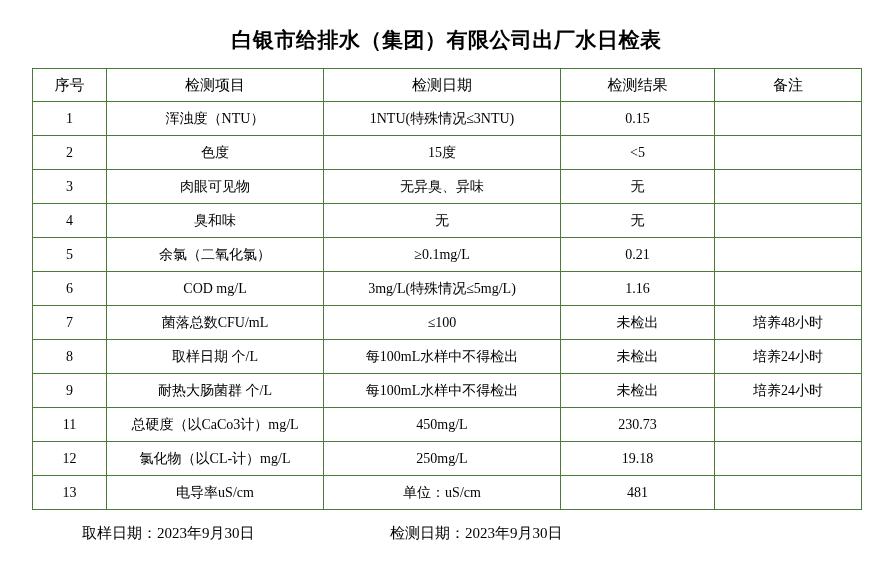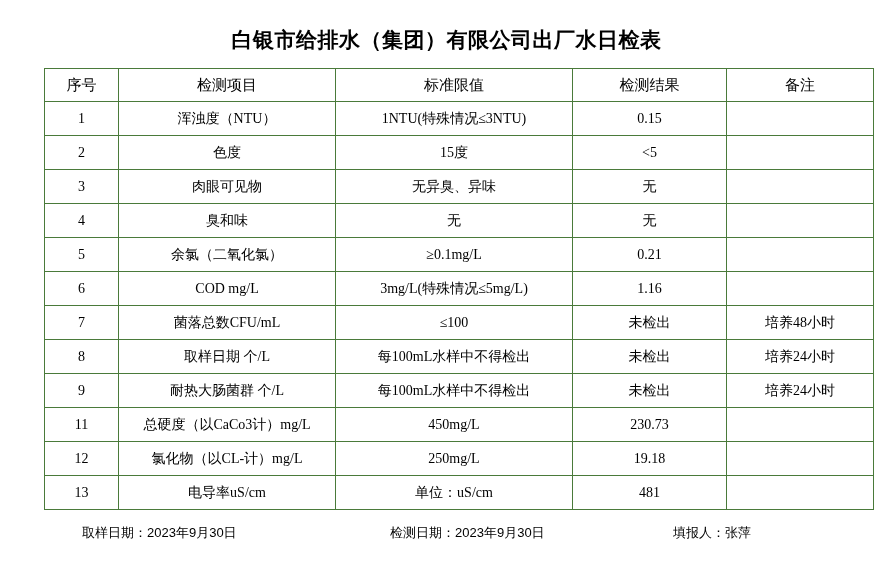--- a/index.html
+++ b/index.html
@@ -30,21 +30,20 @@
     font-family: "Liberation Serif", serif;
   }
   .table-wrap {
     padding: 0 32px;
   }
   table.report {
     width: 829px;
     border-collapse: collapse;
     table-layout: fixed;
     border: 1px solid #4a7a3a;
-    margin-left: 12px;
   }
   table.report td {
     border: 1px solid #4a7a3a;
     height: 33px;
     text-align: center;
     vertical-align: middle;
     font-size: 14px;
     font-family: "Liberation Serif", serif;
     padding: 0 3px;
     white-space: nowrap;
@@ -57,22 +56,22 @@
   col.c-no    { width: 74px; }
   col.c-item  { width: 217px; }
   col.c-limit { width: 237px; }
   col.c-result{ width: 154px; }
   col.c-remark{ width: 147px; }
 
   .footer {
     display: flex;
     align-items: center;
     padding: 14px 40px 0 40px;
-    font-size: 13px;
-    font-family: Liberation Sans, sans-serif;
+    font-size: 15px;
+    font-family: Liberation Serif, serif;
     justify-content: space-between;
   }
   .footer .f-sample { flex: 0 0 300px; text-align: left; padding-left: 42px; }
   .footer .f-test   { flex: 1 1 auto; text-align: left; padding-left: 8px; }
   .footer .f-filler { flex: 0 0 180px; text-align: left; }
 </style>
 </head>
 <body>
 
 <div class="page">
@@ -85,21 +84,21 @@
         <col class="c-no">
         <col class="c-item">
         <col class="c-limit">
         <col class="c-result">
         <col class="c-remark">
       </colgroup>
       <tbody>
         <tr class="header-row">
           <td>序号</td>
           <td>检测项目</td>
-          <td>标准限值</td>
+          <td>检测日期</td>
           <td>检测结果</td>
           <td>备注</td>
         </tr>
 
         <tr>
           <td>1</td>
           <td>浑浊度（NTU）</td>
           <td>1NTU(特殊情况≤3NTU)</td>
           <td>0.15</td>
           <td></td>
@@ -181,16 +180,15 @@
           <td>481</td>
           <td></td>
         </tr>
       </tbody>
     </table>
   </div>
 
   <div class="footer">
     <div class="f-sample">取样日期：2023年9月30日</div>
     <div class="f-test">检测日期：2023年9月30日</div>
-    <div class="f-filler">填报人：张萍</div>
   </div>
 
 </div>
 
 </body></html>

